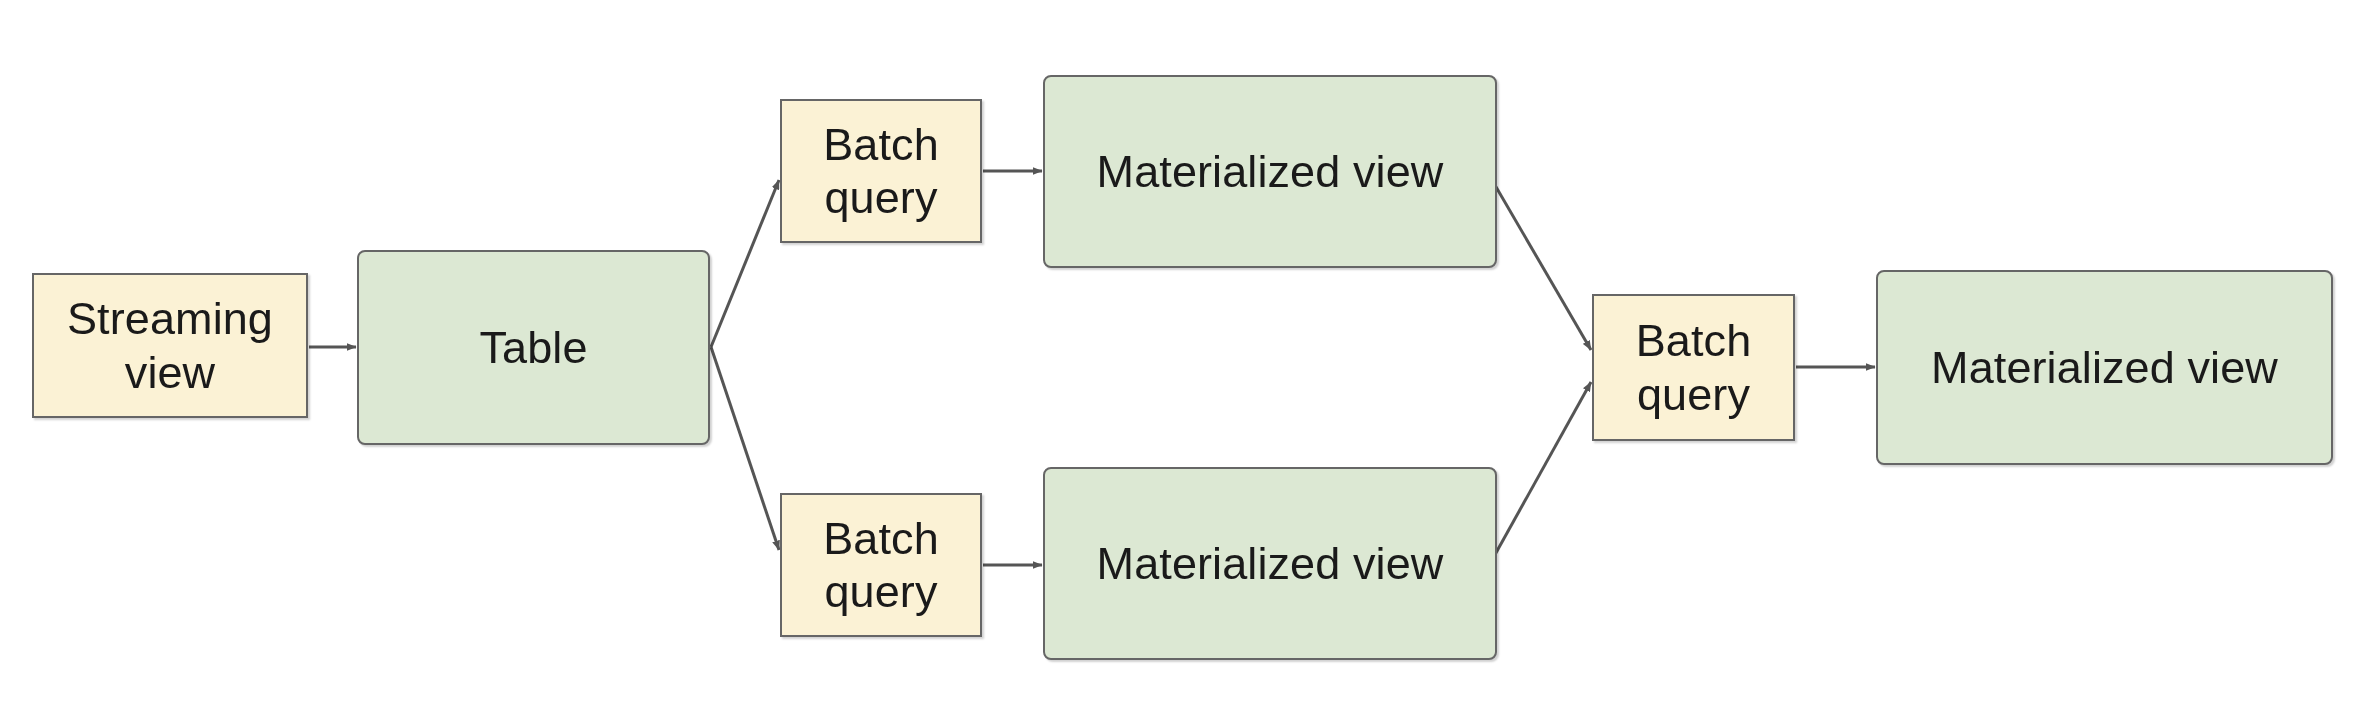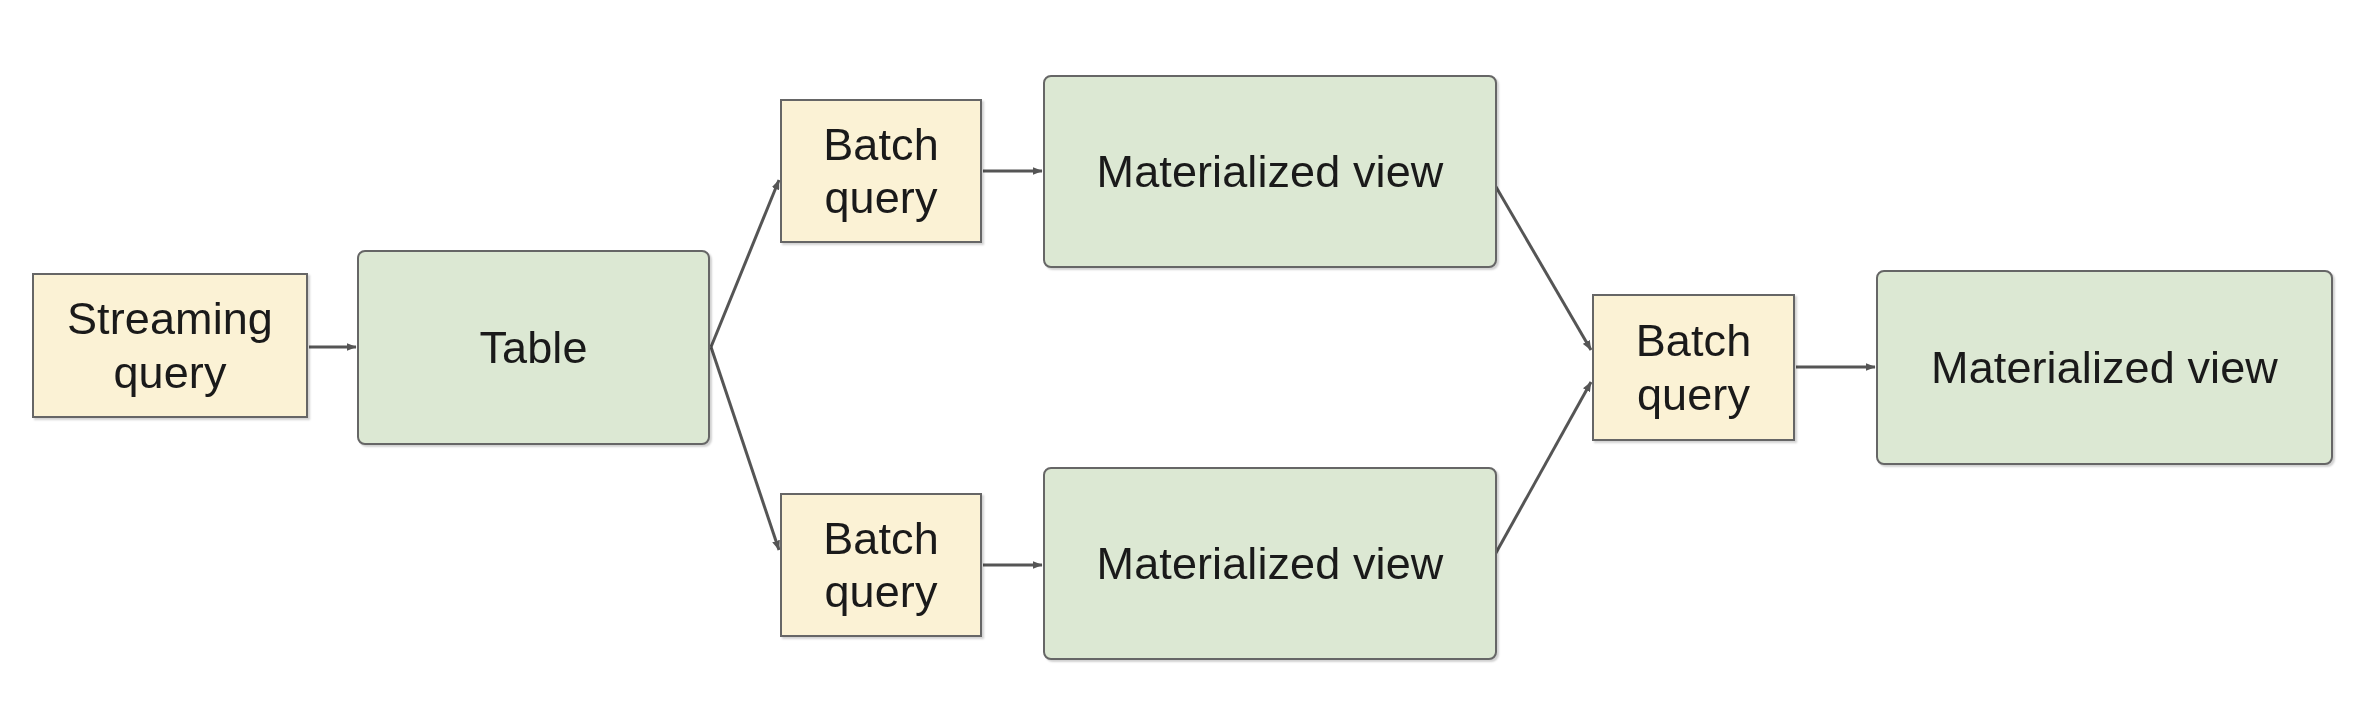--- a/index.html
+++ b/index.html
@@ -71,21 +71,21 @@
         <line x1="983" y1="171" x2="1042" y2="171" stroke="#555555" stroke-width="3" marker-end="url(#arrowhead)"></line>
         <line x1="983" y1="565" x2="1042" y2="565" stroke="#555555" stroke-width="3" marker-end="url(#arrowhead)"></line>
         <line x1="1492" y1="180" x2="1591" y2="350" stroke="#555555" stroke-width="3" marker-end="url(#arrowhead)"></line>
         <line x1="1492" y1="560" x2="1591" y2="382" stroke="#555555" stroke-width="3" marker-end="url(#arrowhead)"></line>
         <line x1="1796" y1="367" x2="1875" y2="367" stroke="#555555" stroke-width="3" marker-end="url(#arrowhead)"></line>
       </g>
   </svg>
 
   <div class="node node-query" style="left: 32px; top: 273px; width: 276px; height: 145px;">
     <span class="node-label">Streaming
-query</span>
+view</span>
   </div>
 
   <div class="node node-store" style="left: 357px; top: 250px; width: 353px; height: 195px;">
     <span class="node-label">Table</span>
   </div>
 
   <div class="node node-query" style="left: 780px; top: 99px; width: 202px; height: 144px;">
     <span class="node-label">Batch
 query</span>
   </div>

